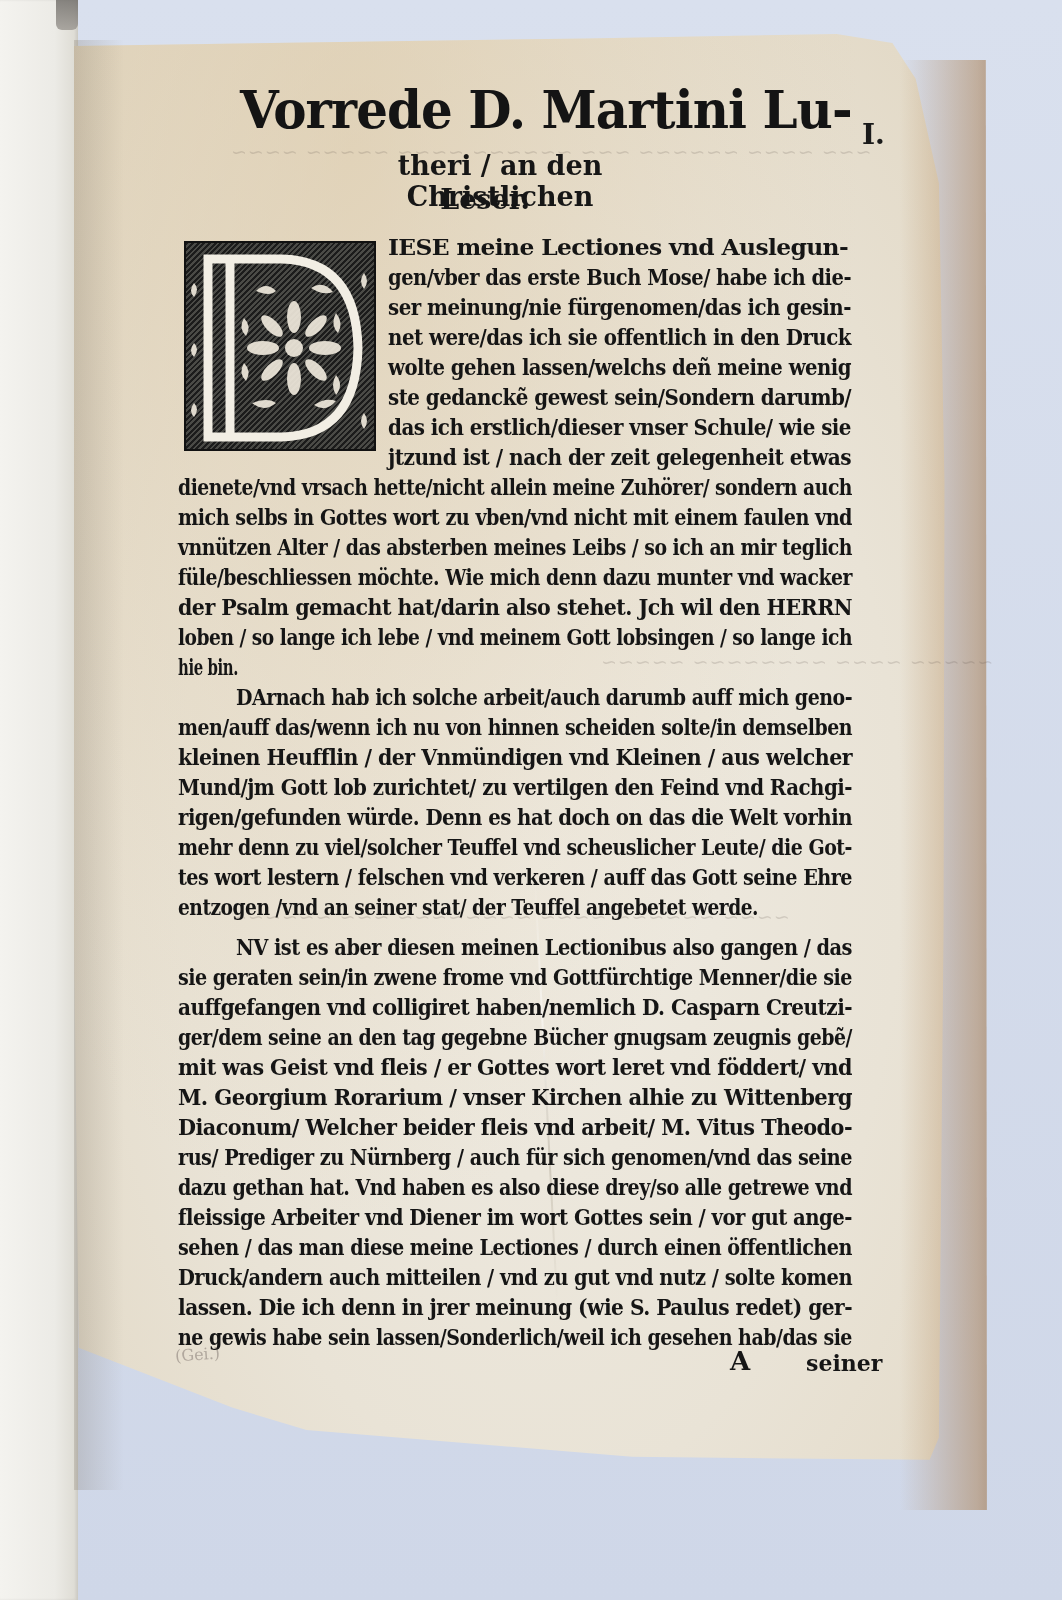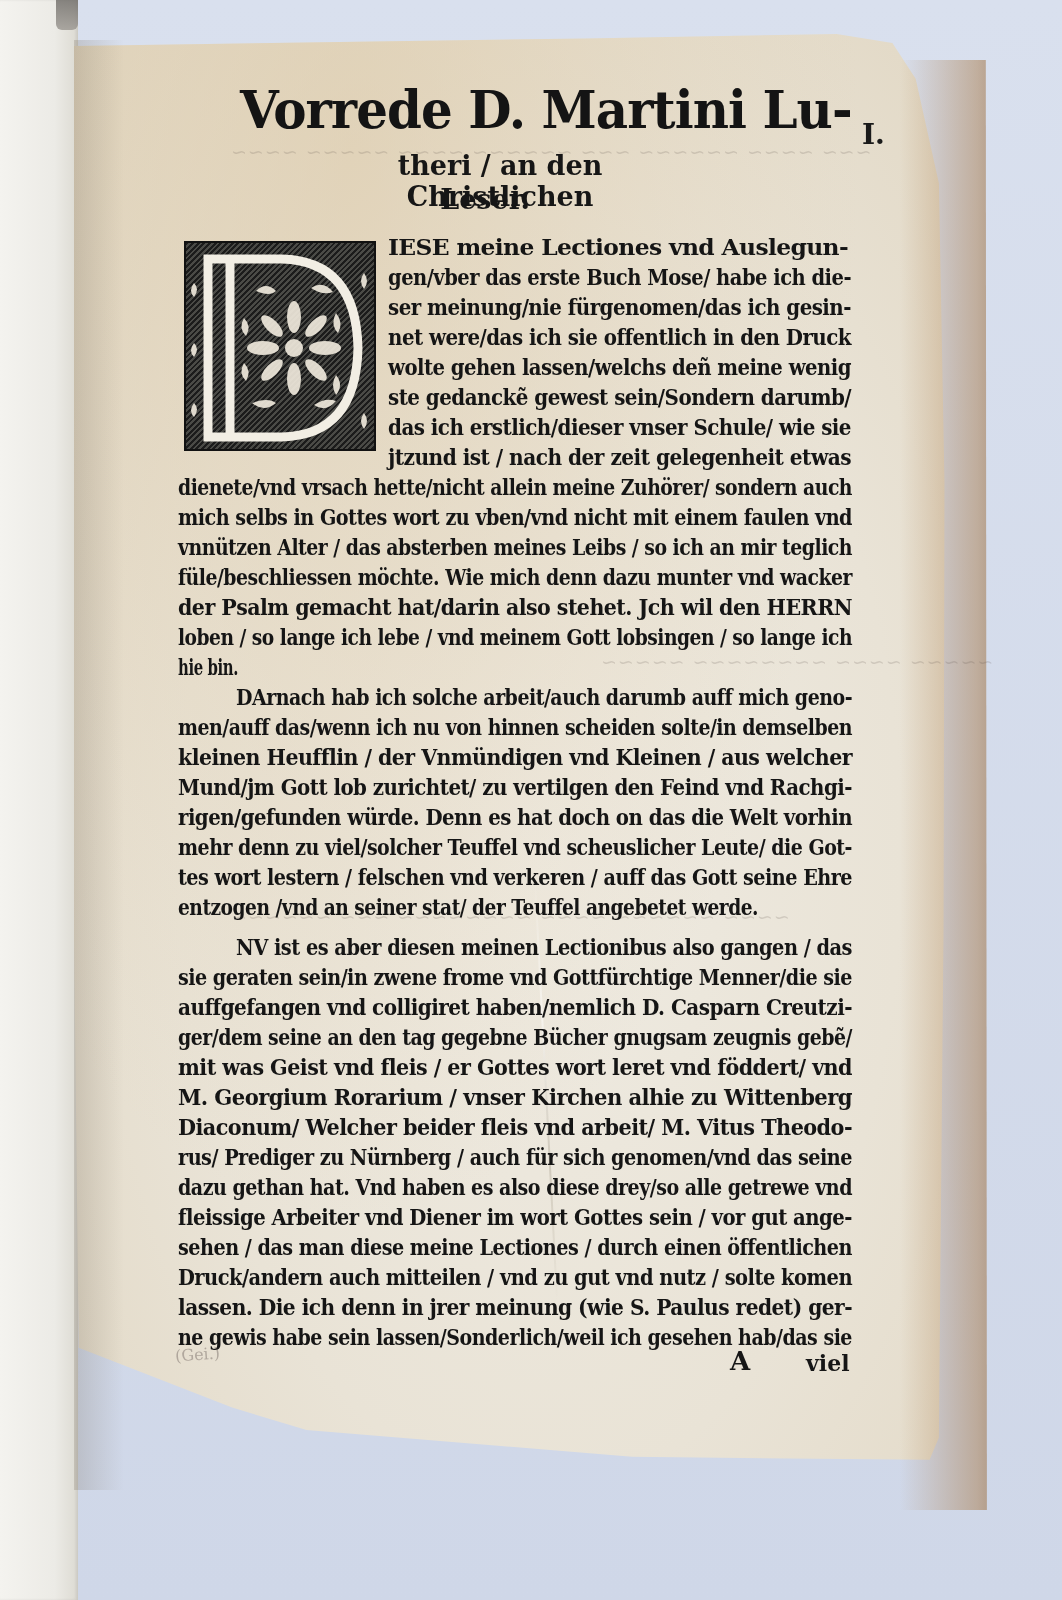--- a/index.html
+++ b/index.html
@@ -230,15 +230,15 @@
       <div class="line" style="left: 0px; top: 1146px; transform: scaleX(0.8557);">rus/ Prediger zu Nürnberg / auch für sich genomen/vnd das seine</div>
       <div class="line" style="left: 0px; top: 1176px; transform: scaleX(0.8466);">dazu gethan hat. Vnd haben es also diese drey/so alle getrewe vnd</div>
       <div class="line" style="left: 0px; top: 1206px; transform: scaleX(0.8747);">fleissige Arbeiter vnd Diener im wort Gottes sein / vor gut ange-</div>
       <div class="line" style="left: 0px; top: 1236px; transform: scaleX(0.8539);">sehen / das man diese meine Lectiones / durch einen öffentlichen</div>
       <div class="line" style="left: 0px; top: 1266px; transform: scaleX(0.8649);">Druck/andern auch mitteilen / vnd zu gut vnd nutz / solte komen</div>
       <div class="line" style="left: 0px; top: 1296px; transform: scaleX(0.8973);">lassen. Die ich denn in jrer meinung (wie S. Paulus redet) ger-</div>
       <div class="line" style="left: 0px; top: 1326px; transform: scaleX(0.8457);">ne gewis habe sein lassen/Sonderlich/weil ich gesehen hab/das sie</div>
     </div>
 
   <div class="catch" style="left:730px; top:1346px; font-size:26px;">A</div>
-  <div class="catch" style="left:806px; top:1350px; font-size:22px;">viel</div>
+  <div class="catch" style="left:806px; top:1350px; font-size:22px;">seiner</div>
   <div class="stamp">(Gei.)</div>
 </div>
 
 </body></html>

